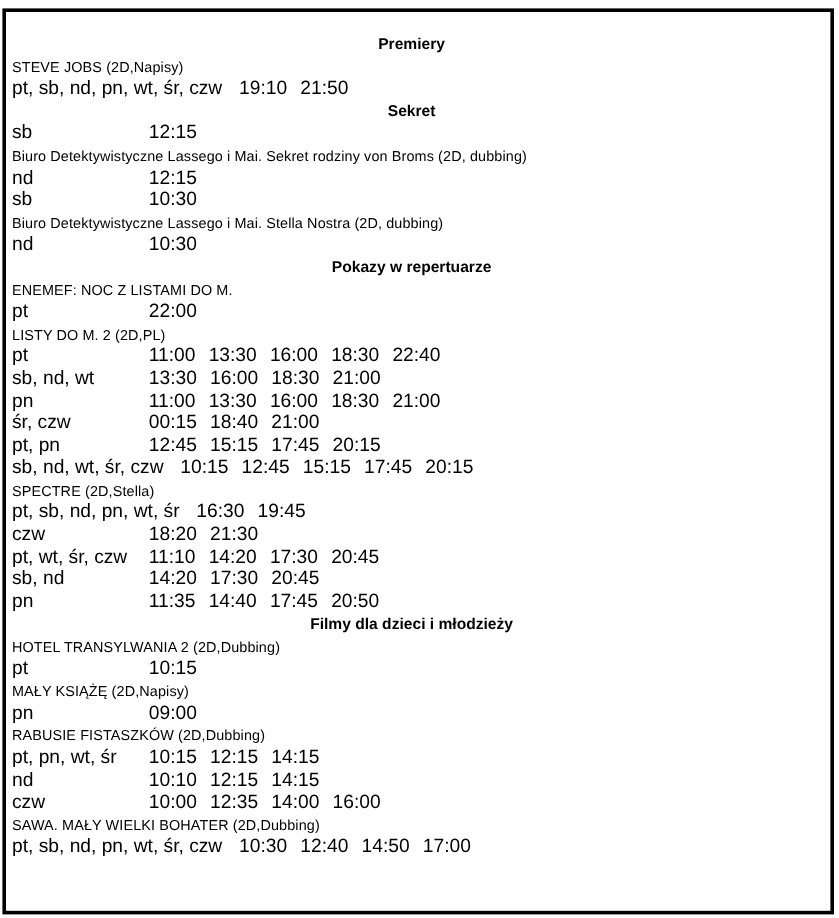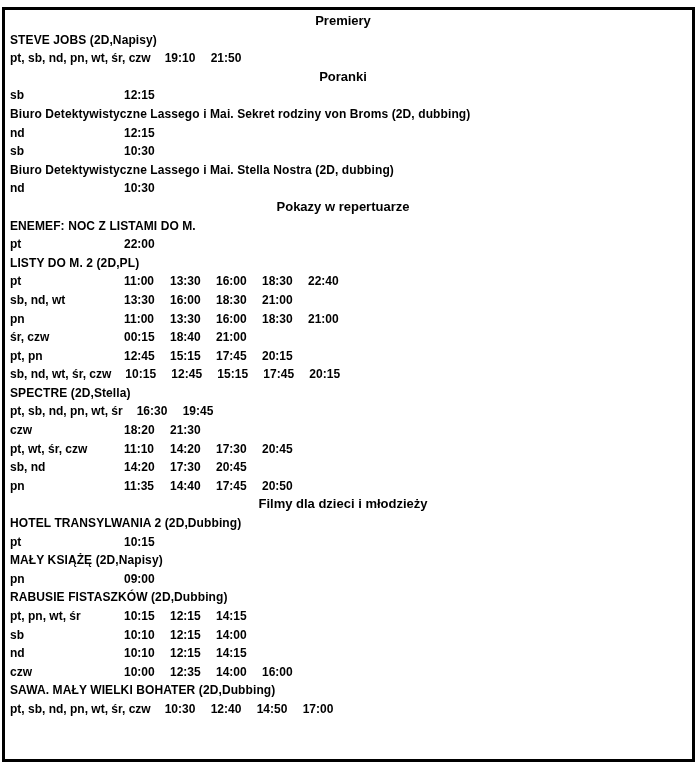--- a/index.html
+++ b/index.html
@@ -23,40 +23,40 @@
     position: absolute;
     left: 2px;
     top: 7px;
     width: 693px;
     height: 755px;
     border: 3px solid #000000;
     background: #ffffff;
   }
   .content {
     padding: 2px 16px 0 5px;
+    margin-top: 16px;
   }
   .row {
     line-height: 18.6px;
     height: 18.6px;
     white-space: nowrap;
     overflow: hidden;
   }
   .header-row {
     font-weight: bold;
     font-size: 13px;
     text-align: center;
   }
   .title-row {
-    font-weight: bold;
+    font-weight: normal;
     font-size: 12px;
     letter-spacing: 0.1px;
   }
   .show-row {
-    font-size: 12px;
-    font-weight: bold;
+    font-size: 16px;
   }
   .days {
     display: inline-block;
     min-width: 114px;
     padding-right: 14px;
     vertical-align: top;
   }
   .time {
     display: inline-block;
     min-width: 35px;
@@ -66,21 +66,21 @@
 </style>
 </head>
 <body>
 
 <div class="page">
   <div class="doc-border">
     <div class="content">
         <div class="row header-row">Premiery</div>
         <div class="row title-row">STEVE JOBS (2D,Napisy)</div>
         <div class="row show-row"><span class="days">pt, sb, nd, pn, wt, śr, czw</span><span class="time">19:10</span><span class="time">21:50</span></div>
-        <div class="row header-row">Poranki</div>
+        <div class="row header-row">Sekret</div>
         <div class="row show-row"><span class="days">sb</span><span class="time">12:15</span></div>
         <div class="row title-row">Biuro Detektywistyczne Lassego i Mai. Sekret rodziny von Broms (2D, dubbing)</div>
         <div class="row show-row"><span class="days">nd</span><span class="time">12:15</span></div>
         <div class="row show-row"><span class="days">sb</span><span class="time">10:30</span></div>
         <div class="row title-row">Biuro Detektywistyczne Lassego i Mai. Stella Nostra (2D, dubbing)</div>
         <div class="row show-row"><span class="days">nd</span><span class="time">10:30</span></div>
         <div class="row header-row">Pokazy w repertuarze</div>
         <div class="row title-row">ENEMEF: NOC Z LISTAMI DO M.</div>
         <div class="row show-row"><span class="days">pt</span><span class="time">22:00</span></div>
         <div class="row title-row">LISTY DO M. 2 (2D,PL)</div>
@@ -96,20 +96,19 @@
         <div class="row show-row"><span class="days">pt, wt, śr, czw</span><span class="time">11:10</span><span class="time">14:20</span><span class="time">17:30</span><span class="time">20:45</span></div>
         <div class="row show-row"><span class="days">sb, nd</span><span class="time">14:20</span><span class="time">17:30</span><span class="time">20:45</span></div>
         <div class="row show-row"><span class="days">pn</span><span class="time">11:35</span><span class="time">14:40</span><span class="time">17:45</span><span class="time">20:50</span></div>
         <div class="row header-row">Filmy dla dzieci i młodzieży</div>
         <div class="row title-row">HOTEL TRANSYLWANIA 2 (2D,Dubbing)</div>
         <div class="row show-row"><span class="days">pt</span><span class="time">10:15</span></div>
         <div class="row title-row">MAŁY KSIĄŻĘ (2D,Napisy)</div>
         <div class="row show-row"><span class="days">pn</span><span class="time">09:00</span></div>
         <div class="row title-row">RABUSIE FISTASZKÓW (2D,Dubbing)</div>
         <div class="row show-row"><span class="days">pt, pn, wt, śr</span><span class="time">10:15</span><span class="time">12:15</span><span class="time">14:15</span></div>
-        <div class="row show-row"><span class="days">sb</span><span class="time">10:10</span><span class="time">12:15</span><span class="time">14:00</span></div>
         <div class="row show-row"><span class="days">nd</span><span class="time">10:10</span><span class="time">12:15</span><span class="time">14:15</span></div>
         <div class="row show-row"><span class="days">czw</span><span class="time">10:00</span><span class="time">12:35</span><span class="time">14:00</span><span class="time">16:00</span></div>
         <div class="row title-row">SAWA. MAŁY WIELKI BOHATER (2D,Dubbing)</div>
         <div class="row show-row"><span class="days">pt, sb, nd, pn, wt, śr, czw</span><span class="time">10:30</span><span class="time">12:40</span><span class="time">14:50</span><span class="time">17:00</span></div>
       </div>
   </div>
 </div>
 
 </body></html>

